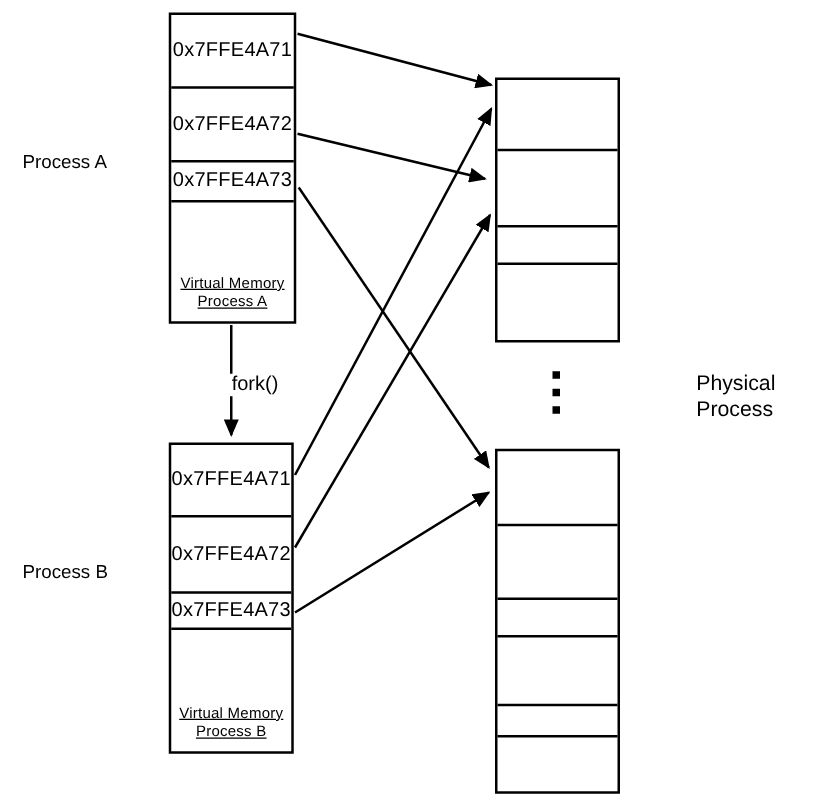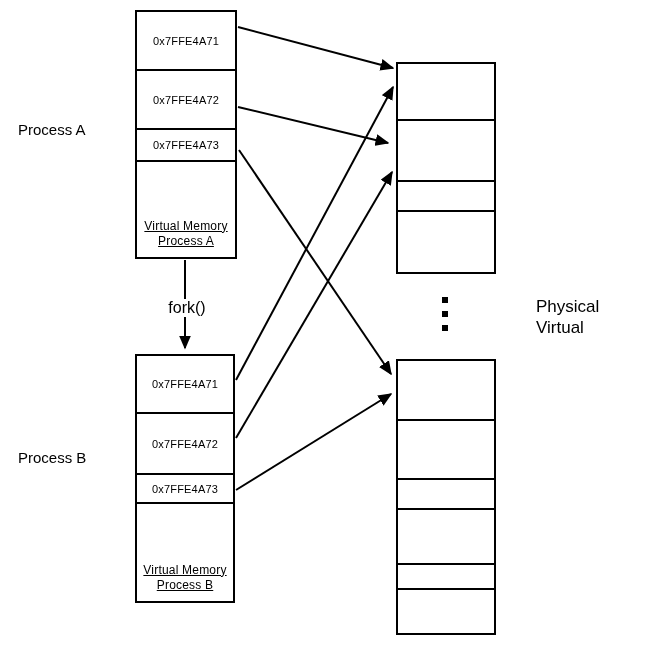--- a/index.html
+++ b/index.html
@@ -6,21 +6,21 @@
   .canvas {
     position:relative; width:655px; height:647px; background:#ffffff;
     font-family:"Liberation Sans", sans-serif; color:#000; overflow:hidden;
   }
   .box {
     position:absolute; border:2px solid #000; background:#fff; box-sizing:border-box;
   }
   .cell {
     box-sizing:border-box; border-top:2px solid #000;
     display:flex; align-items:center; justify-content:center;
-    font-size:11px; letter-spacing:0.2px;
+    font-size:16px; letter-spacing:0.2px;
   }
   .cell.first { border-top:none; }
   .caption-cell {
     flex-direction:column; justify-content:flex-end; align-items:center;
     padding-bottom:7px; text-align:center; line-height:1.3; font-size:12px;text-decoration:underline;
   }
   .caption-cell span { display:block; }
   .side-label { position:absolute; font-size:15px; white-space:nowrap; }
   .pm-label { position:absolute; font-size:17px; line-height:21px; white-space:nowrap; }
   .pm-label span { display:block; }
@@ -102,20 +102,20 @@
 
   <div class="dots" style="left:442px; top:297px;">
     <div class="dot"></div>
     <div class="dot"></div>
     <div class="dot"></div>
   </div>
 
   <div class="side-label" style="left:18px; top:121px;">Process A</div>
   <div class="side-label" style="left:18px; top:449px;">Process B</div>
 
-  <div class="pm-label" style="left:536px; top:296px;">
+  <div class="pm-label" style="left:557px; top:296px;">
     <span>Physical</span>
-    <span>Virtual</span>
+    <span>Process</span>
   </div>
 
-  <div class="fork-label" style="left:187px; top:299px;">fork()</div>
+  <div class="fork-label" style="left:204px; top:299px;">fork()</div>
 
 </div>
 
 </body></html>

